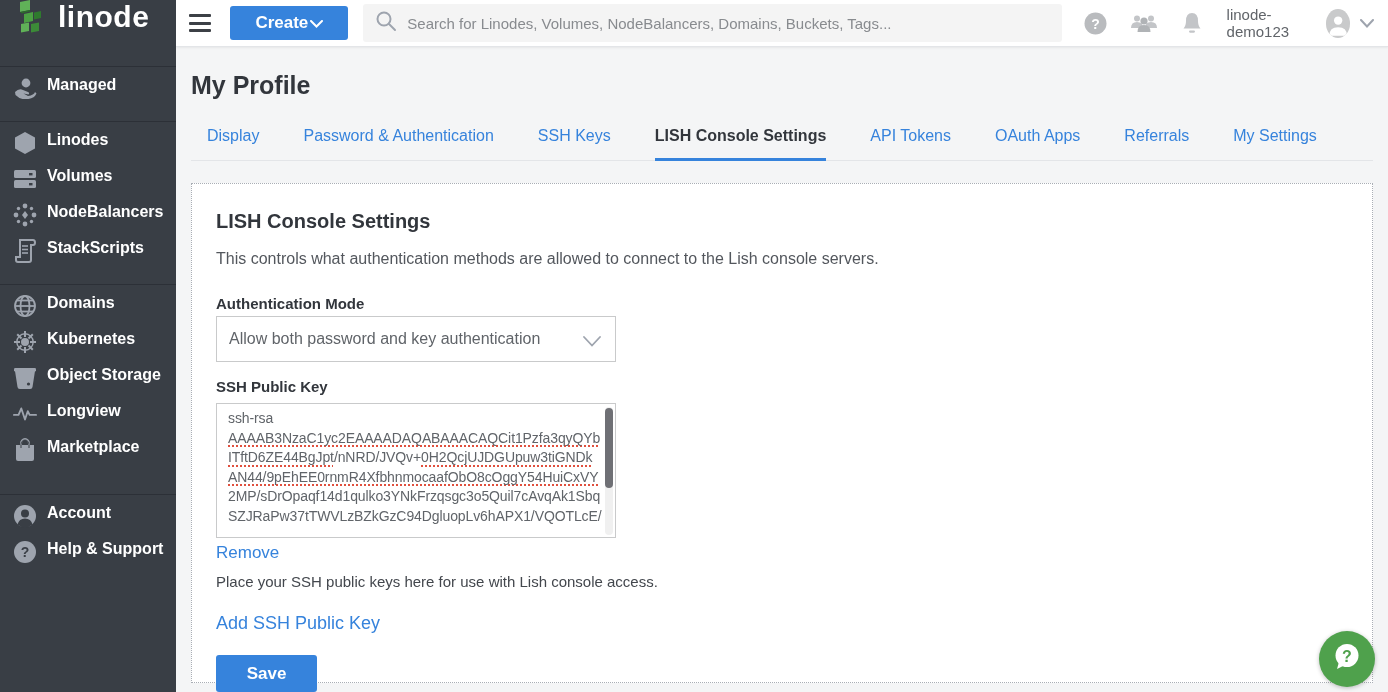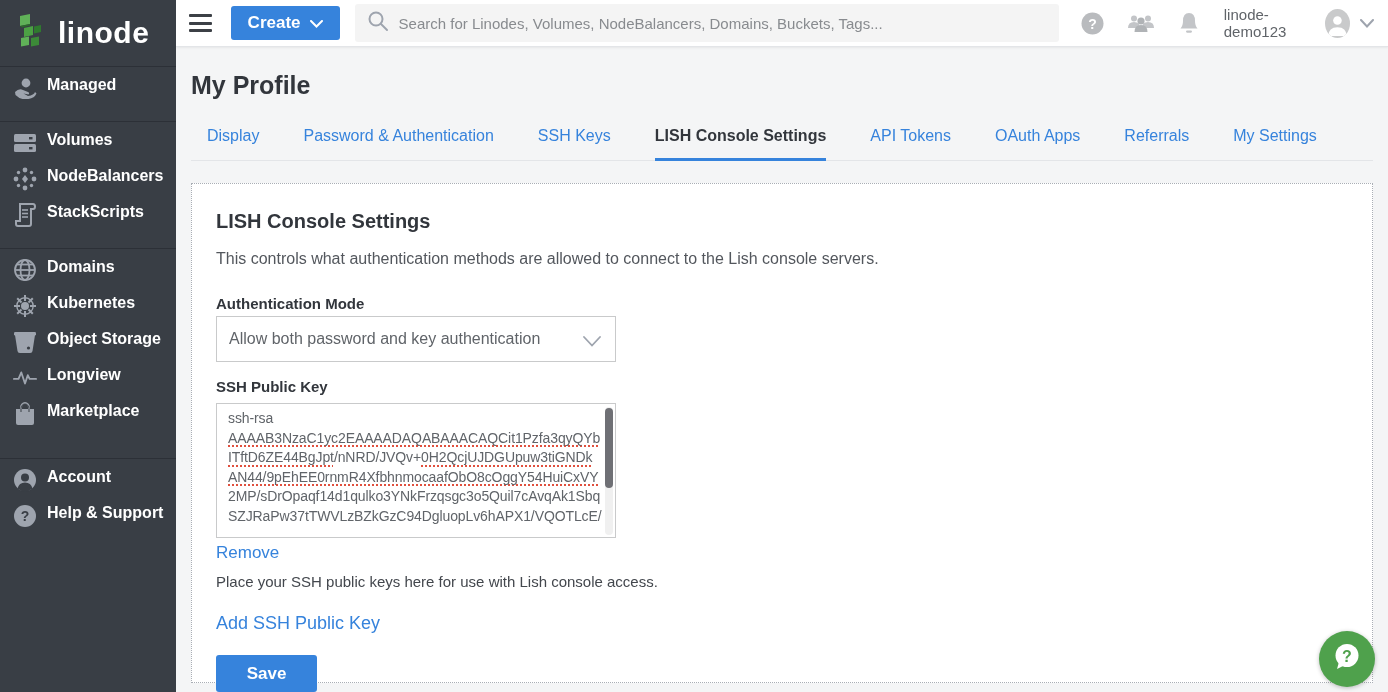--- a/index.html
+++ b/index.html
@@ -10,21 +10,21 @@
     position:relative;
     overflow:hidden;
     color:#32363c;
   }
   
   .sidebar {
     position:absolute; left:0; top:0; width:176px; height:692px;
     background:#393e45; z-index:5; display:flex; flex-direction:column;
   }
   .logo-row {
-    height:67px; display:flex; align-items:center; padding-left:18px;
+    height:67px; display:flex; align-items:flex-start; padding-left:18px;
     border-bottom:1px solid #2c3037; flex:0 0 auto;
   }
   .logo-text { color:#fff; font-size:30px; font-weight:bold; margin-left:10px; letter-spacing:0.5px; }
   .nav-group { padding:9px 0; border-bottom:1px solid #2c3037; }
   .nav-group:last-child { border-bottom:none; }
   .nav-group.pad-bottom { padding-bottom:20px; }
   .nav-item {
     height:36px; display:flex; align-items:flex-start; padding-left:13px; cursor:pointer;
   }
   .nav-icon { width:24px; height:24px; display:flex; align-items:center; justify-content:center; flex:0 0 24px; }
@@ -33,22 +33,22 @@
   
   .topbar {
     position:absolute; left:176px; top:0; right:0; height:47px; background:#fff;
     border-bottom:1px solid #e3e5e8; box-shadow:0 1px 2px rgba(0,0,0,0.06);
     display:flex; align-items:center; z-index:4;
   }
   .hamburger { width:24px; height:18px; margin-left:13px; display:flex; flex-direction:column; justify-content:space-between; cursor:pointer; }
   .hamburger span { display:block; height:3px; background:#3c4046; border-radius:1px; }
   .create-btn {
     margin-left:19px; background:#3683dc; color:#fff; border:none; border-radius:3px;
-    height:34px; padding:0 17px; font-size:17px; font-weight:bold;
-    display:flex; align-items:center; gap:9px; cursor:pointer; font-family:inherit;
+    height:34px; padding:0 25px; font-size:17px; font-weight:bold;
+    display:flex; align-items:center; gap:2px; cursor:pointer; font-family:inherit;
   }
   .searchbar {
     margin-left:15px; width:746px; height:38px; background:#f4f4f4; border-radius:3px;
     display:flex; align-items:center; padding:0 12px;
   }
   .searchbar input {
     border:none; background:transparent; outline:none; font-size:15px; color:#32363c;
     margin-left:10px; width:100%; font-family:inherit;
   }
   .searchbar input::placeholder { color:#888b8f; }
@@ -134,20 +134,28 @@
               <circle cx="13" cy="6" r="4.4" fill="#9ea4ae"></circle>
               <path d="M2,15 q4,-4 8,-2 l5,2 q2,1 0.5,2.5 l-5,-1 4.5,2.5 q6,-1 7,-4 l1.5,1.5 q-2,4.5 -8,5.5 l-6,0 q-4,-1 -7,-4 z" fill="#9ea4ae"></path>
             </svg>
           </span>
           <span class="nav-label">Managed</span>
         </div>
       </div>
       <div class="nav-group">
         <div class="nav-item">
           <span class="nav-icon">
+            <svg width="22" height="24" viewBox="0 0 22 24">
+              <polygon points="11,1 21,6.5 21,17.5 11,23 1,17.5 1,6.5" fill="#9ea4ae"></polygon>
+            </svg>
+          </span>
+          <span class="nav-label">Linodes</span>
+        </div>
+        <div class="nav-item">
+          <span class="nav-icon">
             <svg width="24" height="22" viewBox="0 0 24 22">
               <rect x="1" y="2" width="22" height="8" rx="1.5" fill="#9ea4ae"></rect>
               <rect x="1" y="12" width="22" height="8" rx="1.5" fill="#9ea4ae"></rect>
               <rect x="16" y="5" width="3.5" height="2.4" fill="#393e45"></rect>
               <rect x="16" y="15" width="3.5" height="2.4" fill="#393e45"></rect>
             </svg>
           </span>
           <span class="nav-label">Volumes</span>
         </div>
         <div class="nav-item">

